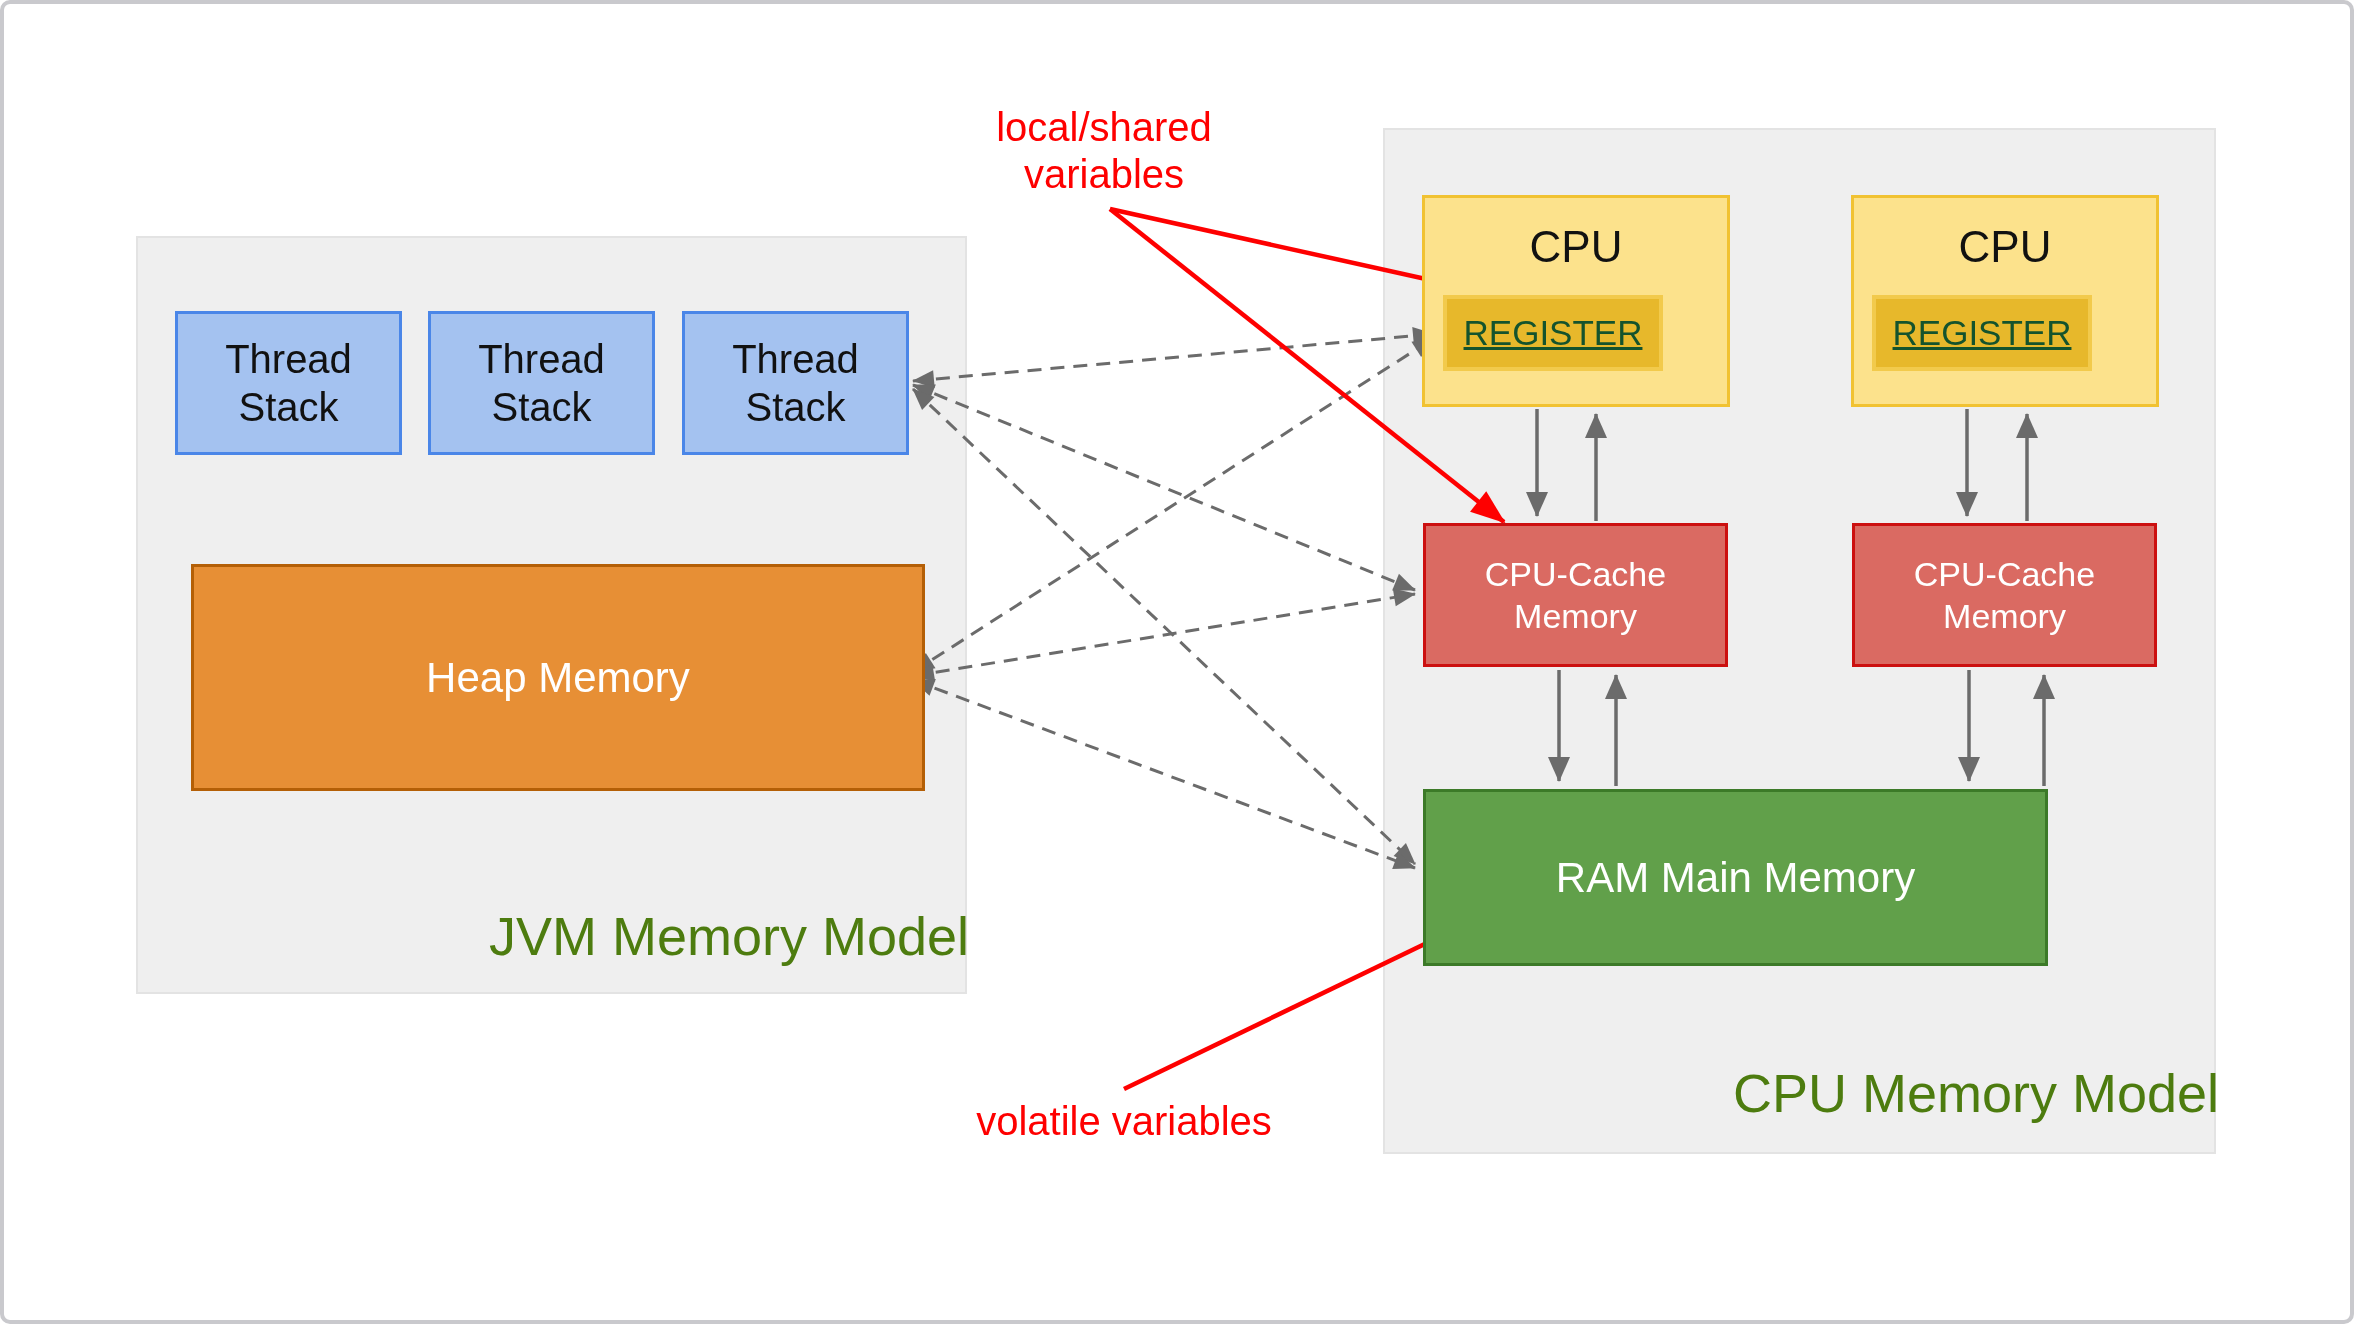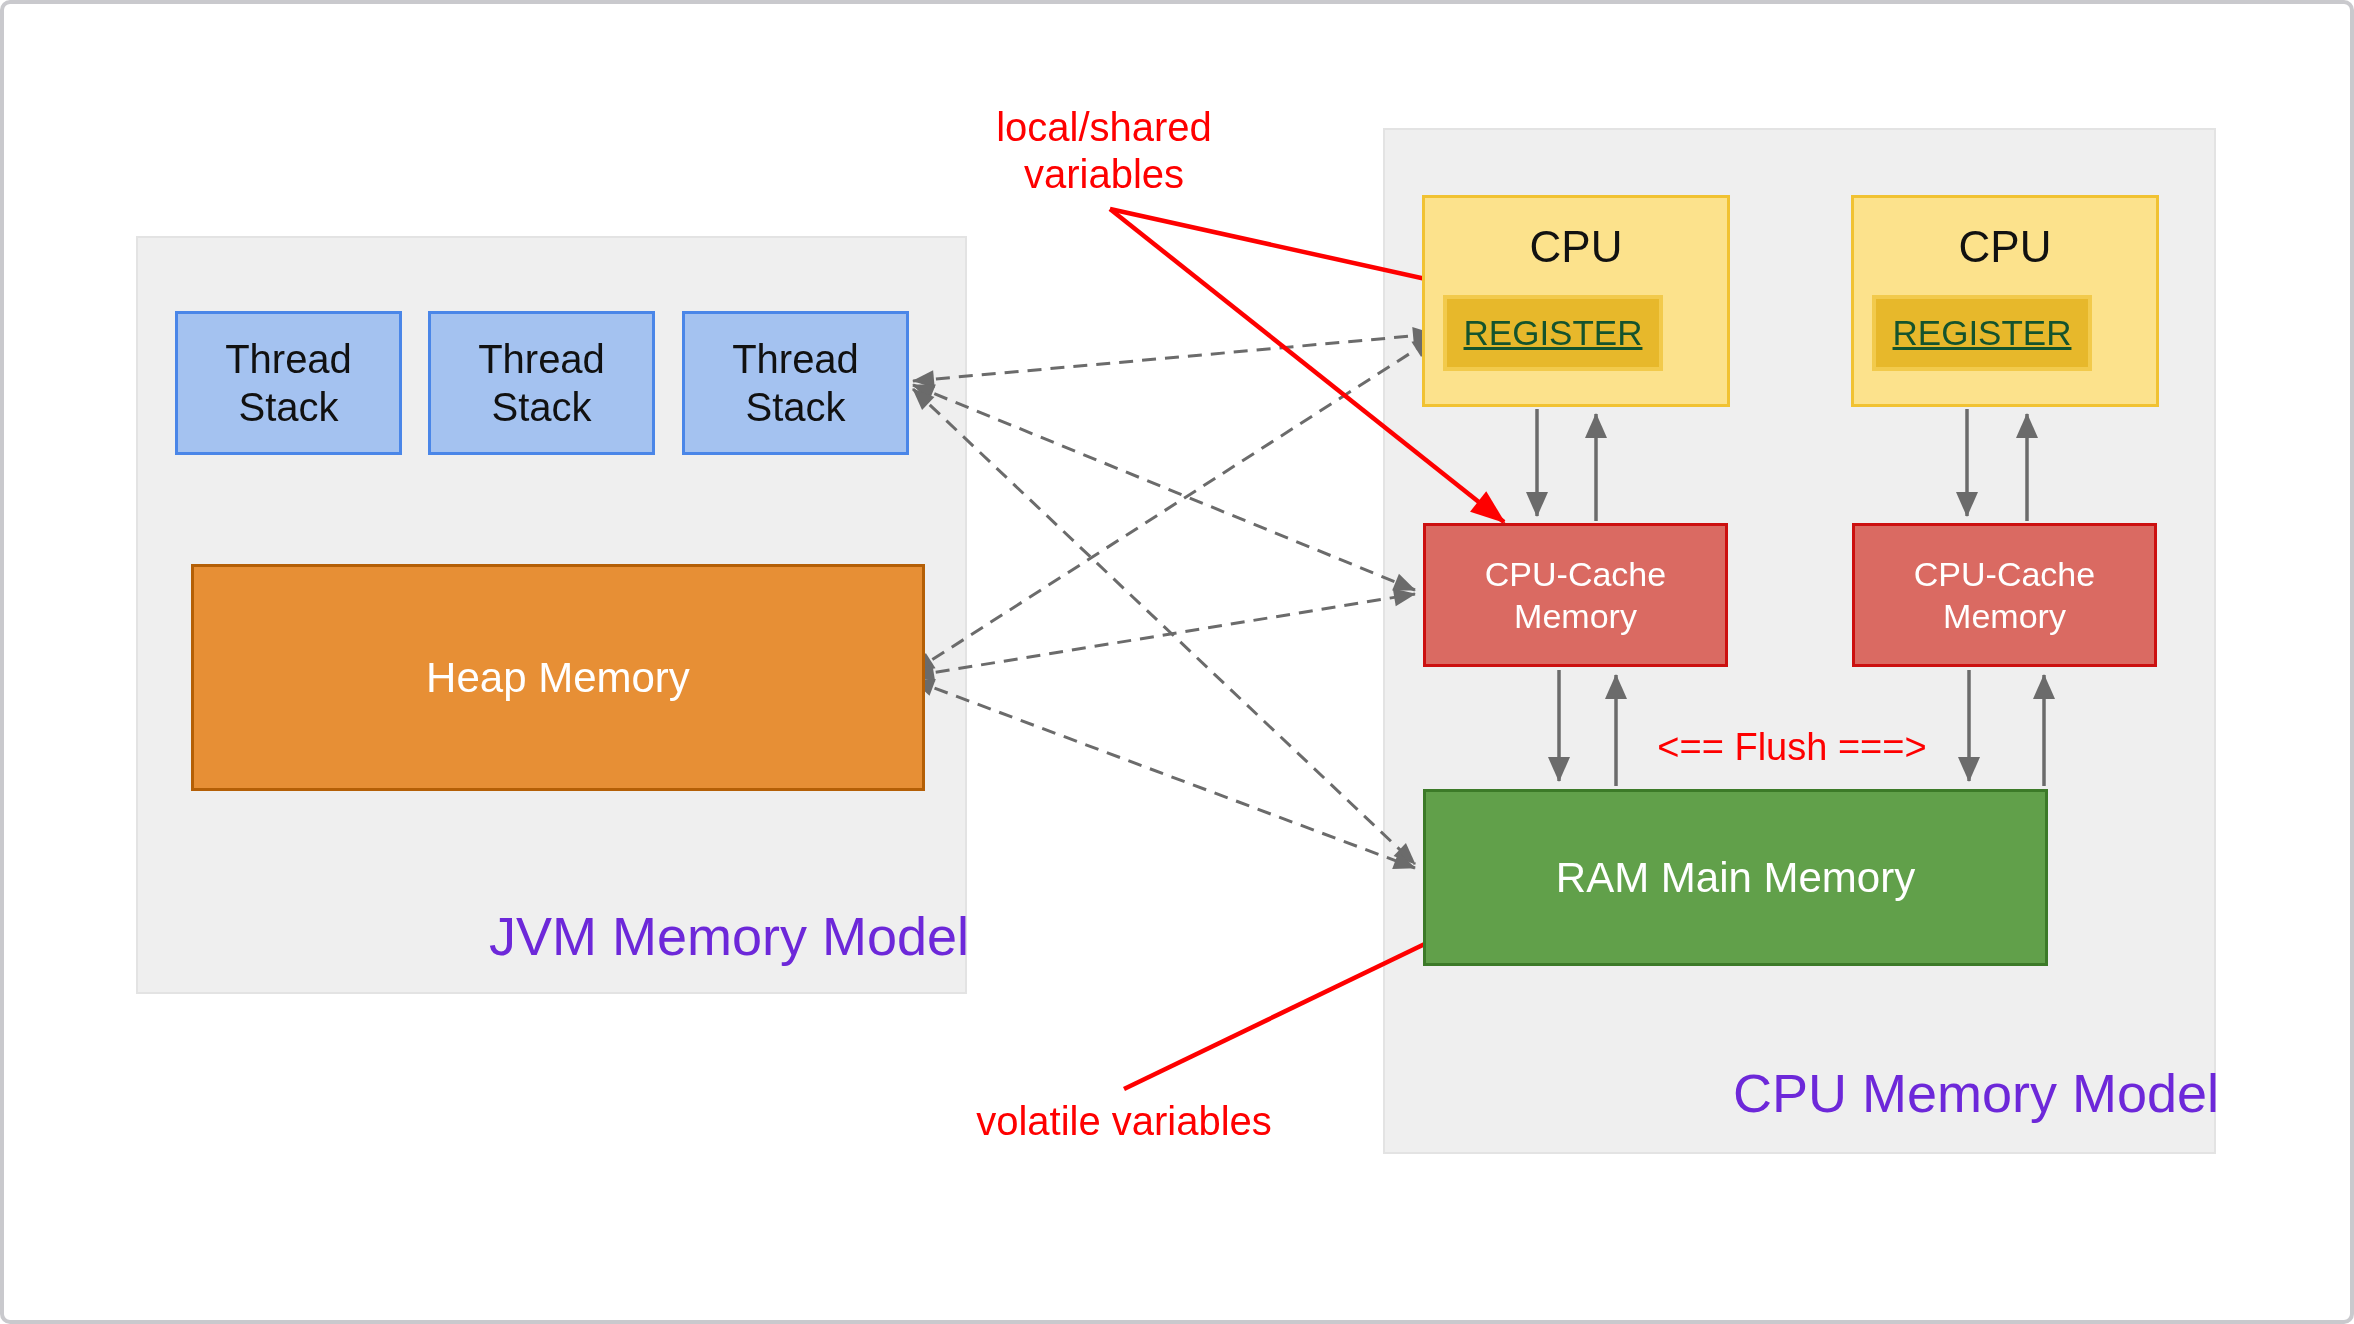--- a/index.html
+++ b/index.html
@@ -76,21 +76,21 @@
     left: 1419px; top: 785px; width: 625px; height: 177px;
     background: #61a04a;
     border: 3px solid #3c7a28;
     font-size: 42px; color: #ffffff;
   }
   .model-title {
     position: absolute;
     width: 600px;
     text-align: center;
     font-size: 54px;
-    color: #6d28d9;
+    color: #4d7c0f;
   }
   #jvm-title { left: 425px; top: 901px; }
   #cpu-title { left: 1672px; top: 1058px; }
   .red-note {
     position: absolute;
     width: 400px;
     text-align: center;
     color: #fe0000;
     font-size: 40px;
     line-height: 1.17;
@@ -175,19 +175,18 @@
   <div class="box cpu-box" id="cpu-box-1">CPU</div>
   <div class="box register" id="register-1">REGISTER</div>
   <div class="box cpu-box" id="cpu-box-2">CPU</div>
   <div class="box register" id="register-2">REGISTER</div>
   <div class="box cache" id="cache-1">CPU-Cache
 Memory</div>
   <div class="box cache" id="cache-2">CPU-Cache
 Memory</div>
   <div class="box" id="ram-box">RAM Main Memory</div>
   <div class="model-title" id="cpu-title">CPU Memory Model</div>
-  <div id="flush-label">&lt;== Flush ===&gt;</div>
 
   <div class="red-note" id="volatile-label">volatile variables</div>
   <div class="red-note" id="local-shared-label">local/shared
 variables</div>
 
 </div>
 
 </body></html>

